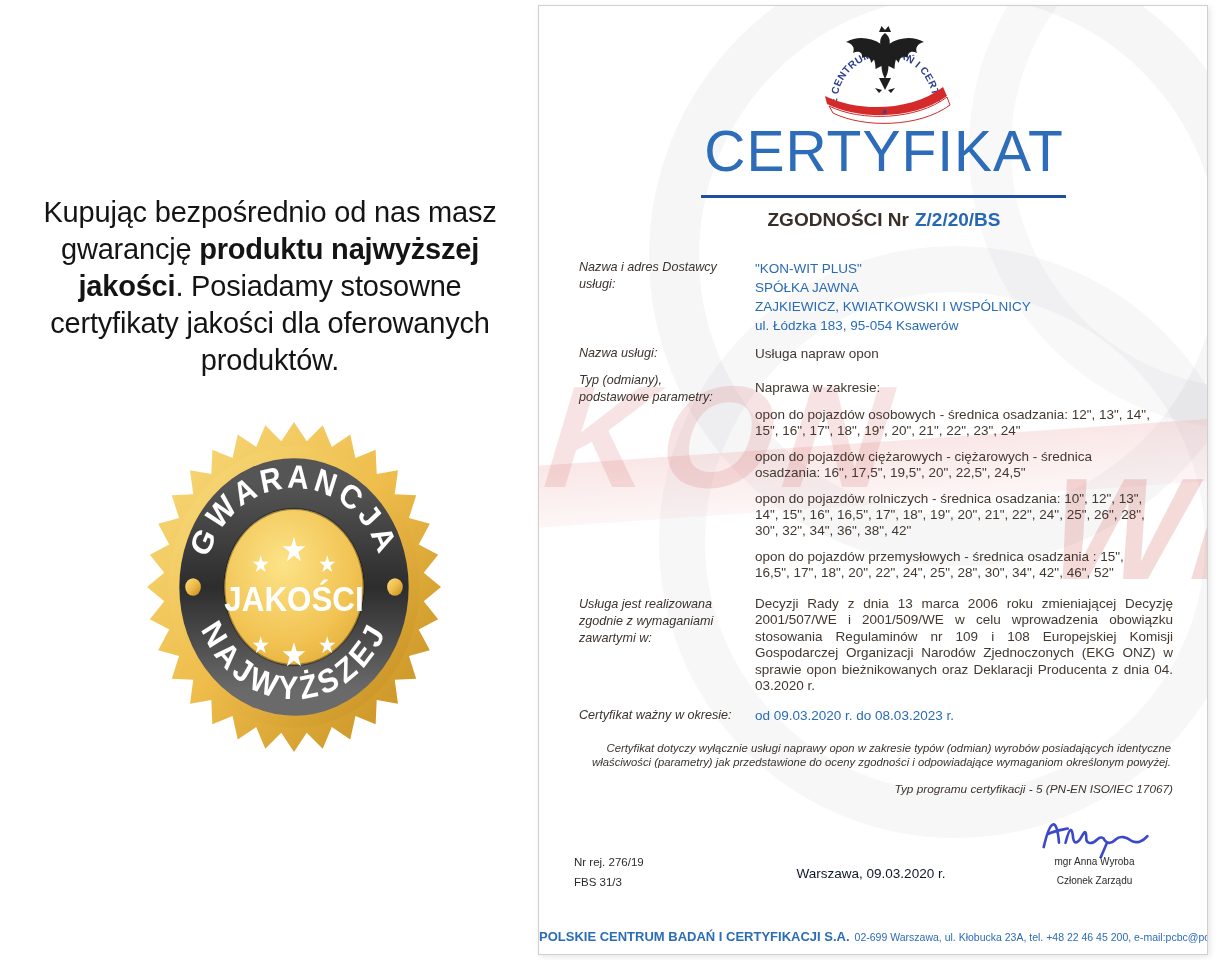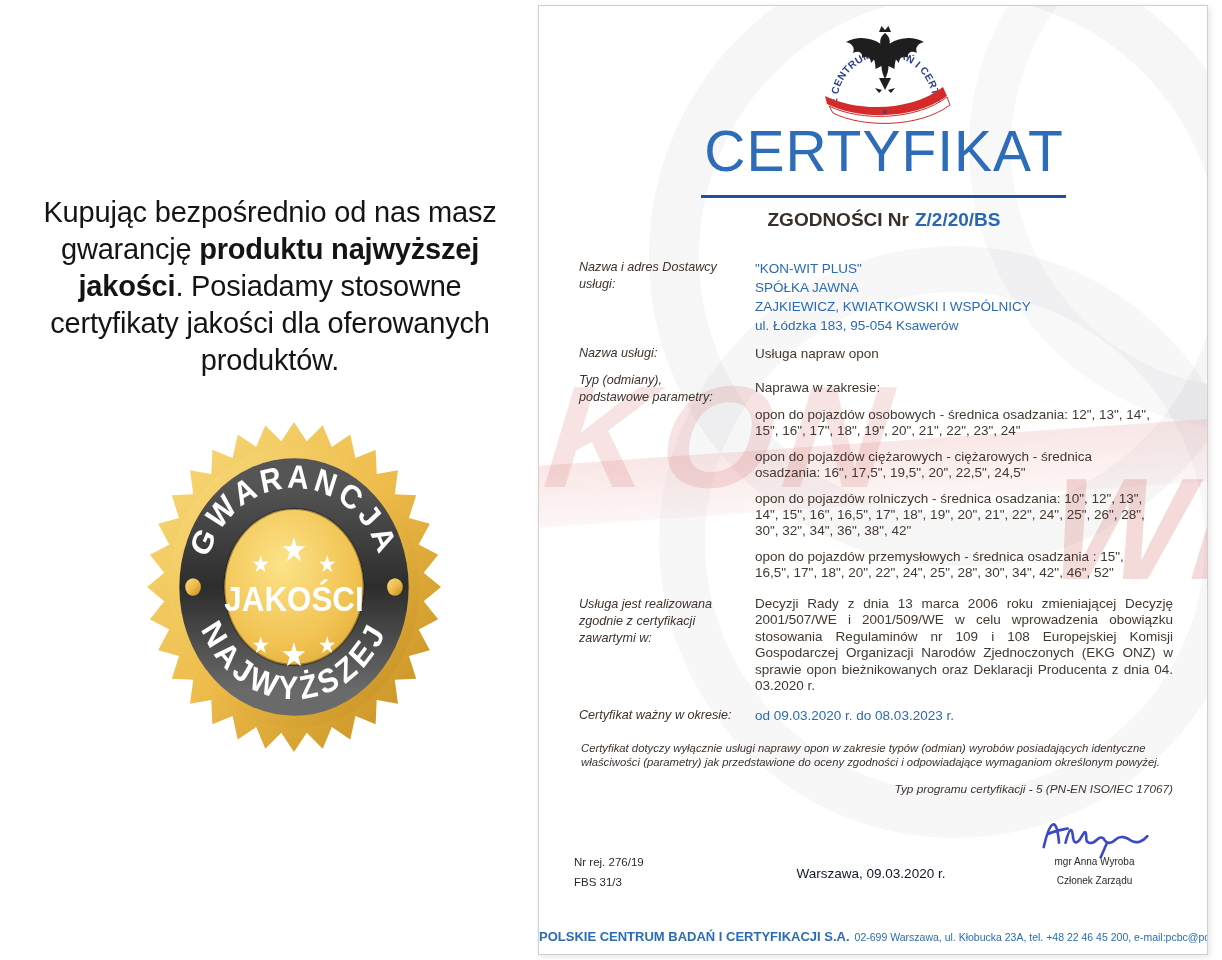--- a/index.html
+++ b/index.html
@@ -45,21 +45,21 @@
   .fvalue{line-height:18px;}
   .blue{color:#2a6bb5;}
   .r-supplier .fvalue{line-height:19px;}
   .r-service{margin-top:10px;}
   .r-type{margin-top:9px;}
   .r-type .fvalue{padding-top:7px;}
   .r-type .p{margin:10px 16px 0 0;line-height:16px;}
   .r-real{margin-top:15px;}
   .r-real .fvalue{text-align:justify;line-height:16.4px;}
   .r-valid{margin-top:13px;}
-  .fine-print{margin:16px 2px 0 2px;text-align:left;font-style:italic;
+  .fine-print{margin:16px 2px 0 2px;text-align:right;font-style:italic;
               font-size:11.3px;line-height:14px;color:#3d332c;}
   .program-type{margin-top:13px;text-align:right;font-style:italic;font-size:11.8px;color:#3d332c;}
 
   .f-left{position:absolute;left:35px;top:846px;font-size:11.5px;line-height:20px;color:#2b2b2b;}
   .f-date{position:absolute;left:182px;top:860px;width:300px;text-align:center;font-size:13.5px;color:#0f172a;}
   .f-sign{position:absolute;left:468px;top:804px;width:175px;text-align:center;font-size:10px;
           line-height:19px;color:#2b2b2b;}
   .f-sign svg{display:block;margin:0 auto -6px auto;}
 
   .bbar{position:absolute;left:0;right:0;bottom:9px;text-align:center;white-space:nowrap;color:#2b6cb7;}
@@ -180,21 +180,21 @@
           <p class="p">opon do pojazdów osobowych -  średnica osadzania: 12", 13", 14", 15", 16", 17", 18", 19", 20", 21", 22", 23", 24"</p>
           <p class="p">opon do pojazdów ciężarowych - ciężarowych -  średnica osadzania: 16", 17,5", 19,5", 20", 22,5", 24,5"</p>
           <p class="p">opon do pojazdów rolniczych - średnica osadzania: 10", 12", 13", 14", 15", 16", 16,5", 17", 18", 19", 20", 21", 22", 24", 25", 26", 28", 30", 32", 34", 36", 38", 42"</p>
           <p class="p">opon do pojazdów przemysłowych - średnica osadzania : 15", 16,5", 17", 18", 20", 22", 24", 25", 28", 30", 34", 42", 46", 52"</p>
         </div>
       </div>
 
       <div class="frow r-real">
         <div class="flabel">
           <div>Usługa jest realizowana</div>
-          <div>zgodnie z certyfikacji</div>
+          <div>zgodnie z wymaganiami</div>
           <div>zawartymi w:</div>
         </div>
         <div class="fvalue">Decyzji Rady z dnia 13 marca 2006 roku zmieniającej Decyzję 2001/507/WE i 2001/509/WE w celu wprowadzenia obowiązku stosowania Regulaminów nr 109 i 108 Europejskiej Komisji Gospodarczej Organizacji Narodów Zjednoczonych (EKG ONZ) w sprawie opon bieżnikowanych oraz Deklaracji Producenta z dnia 04. 03.2020 r.</div>
       </div>
 
       <div class="frow r-valid">
         <div class="flabel">Certyfikat ważny w okresie:</div>
         <div class="fvalue blue">od 09.03.2020 r. do 08.03.2023 r.</div>
       </div>
 

